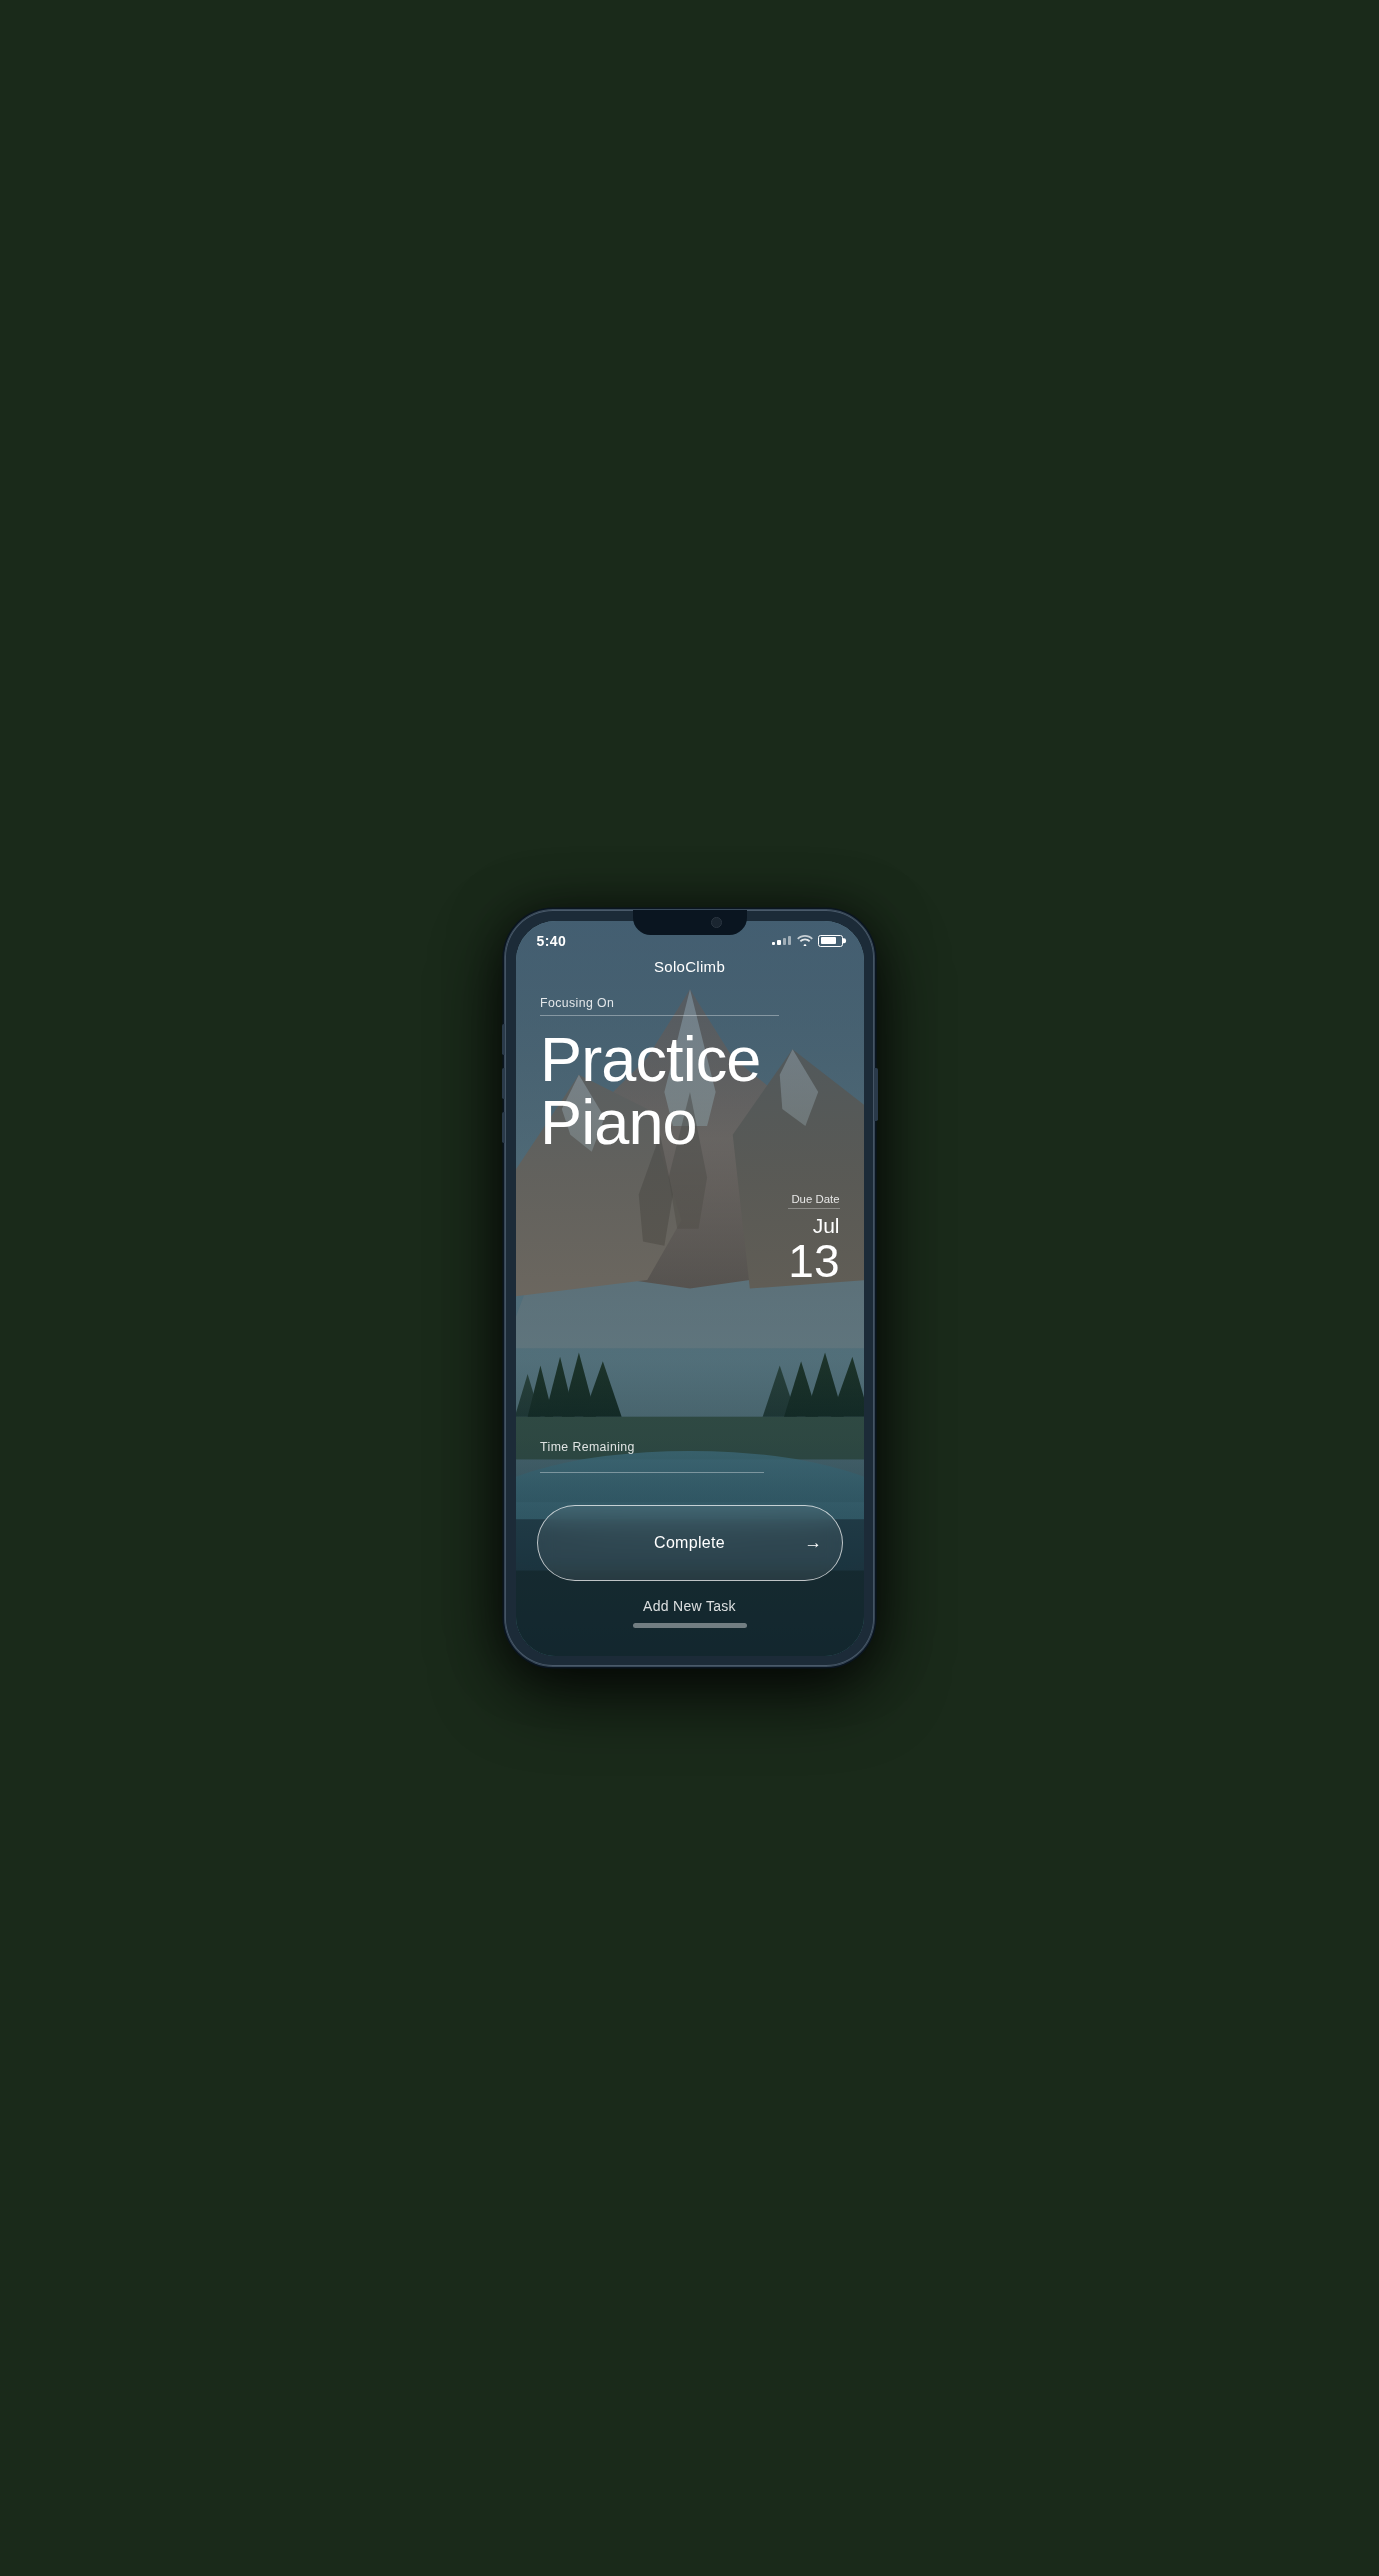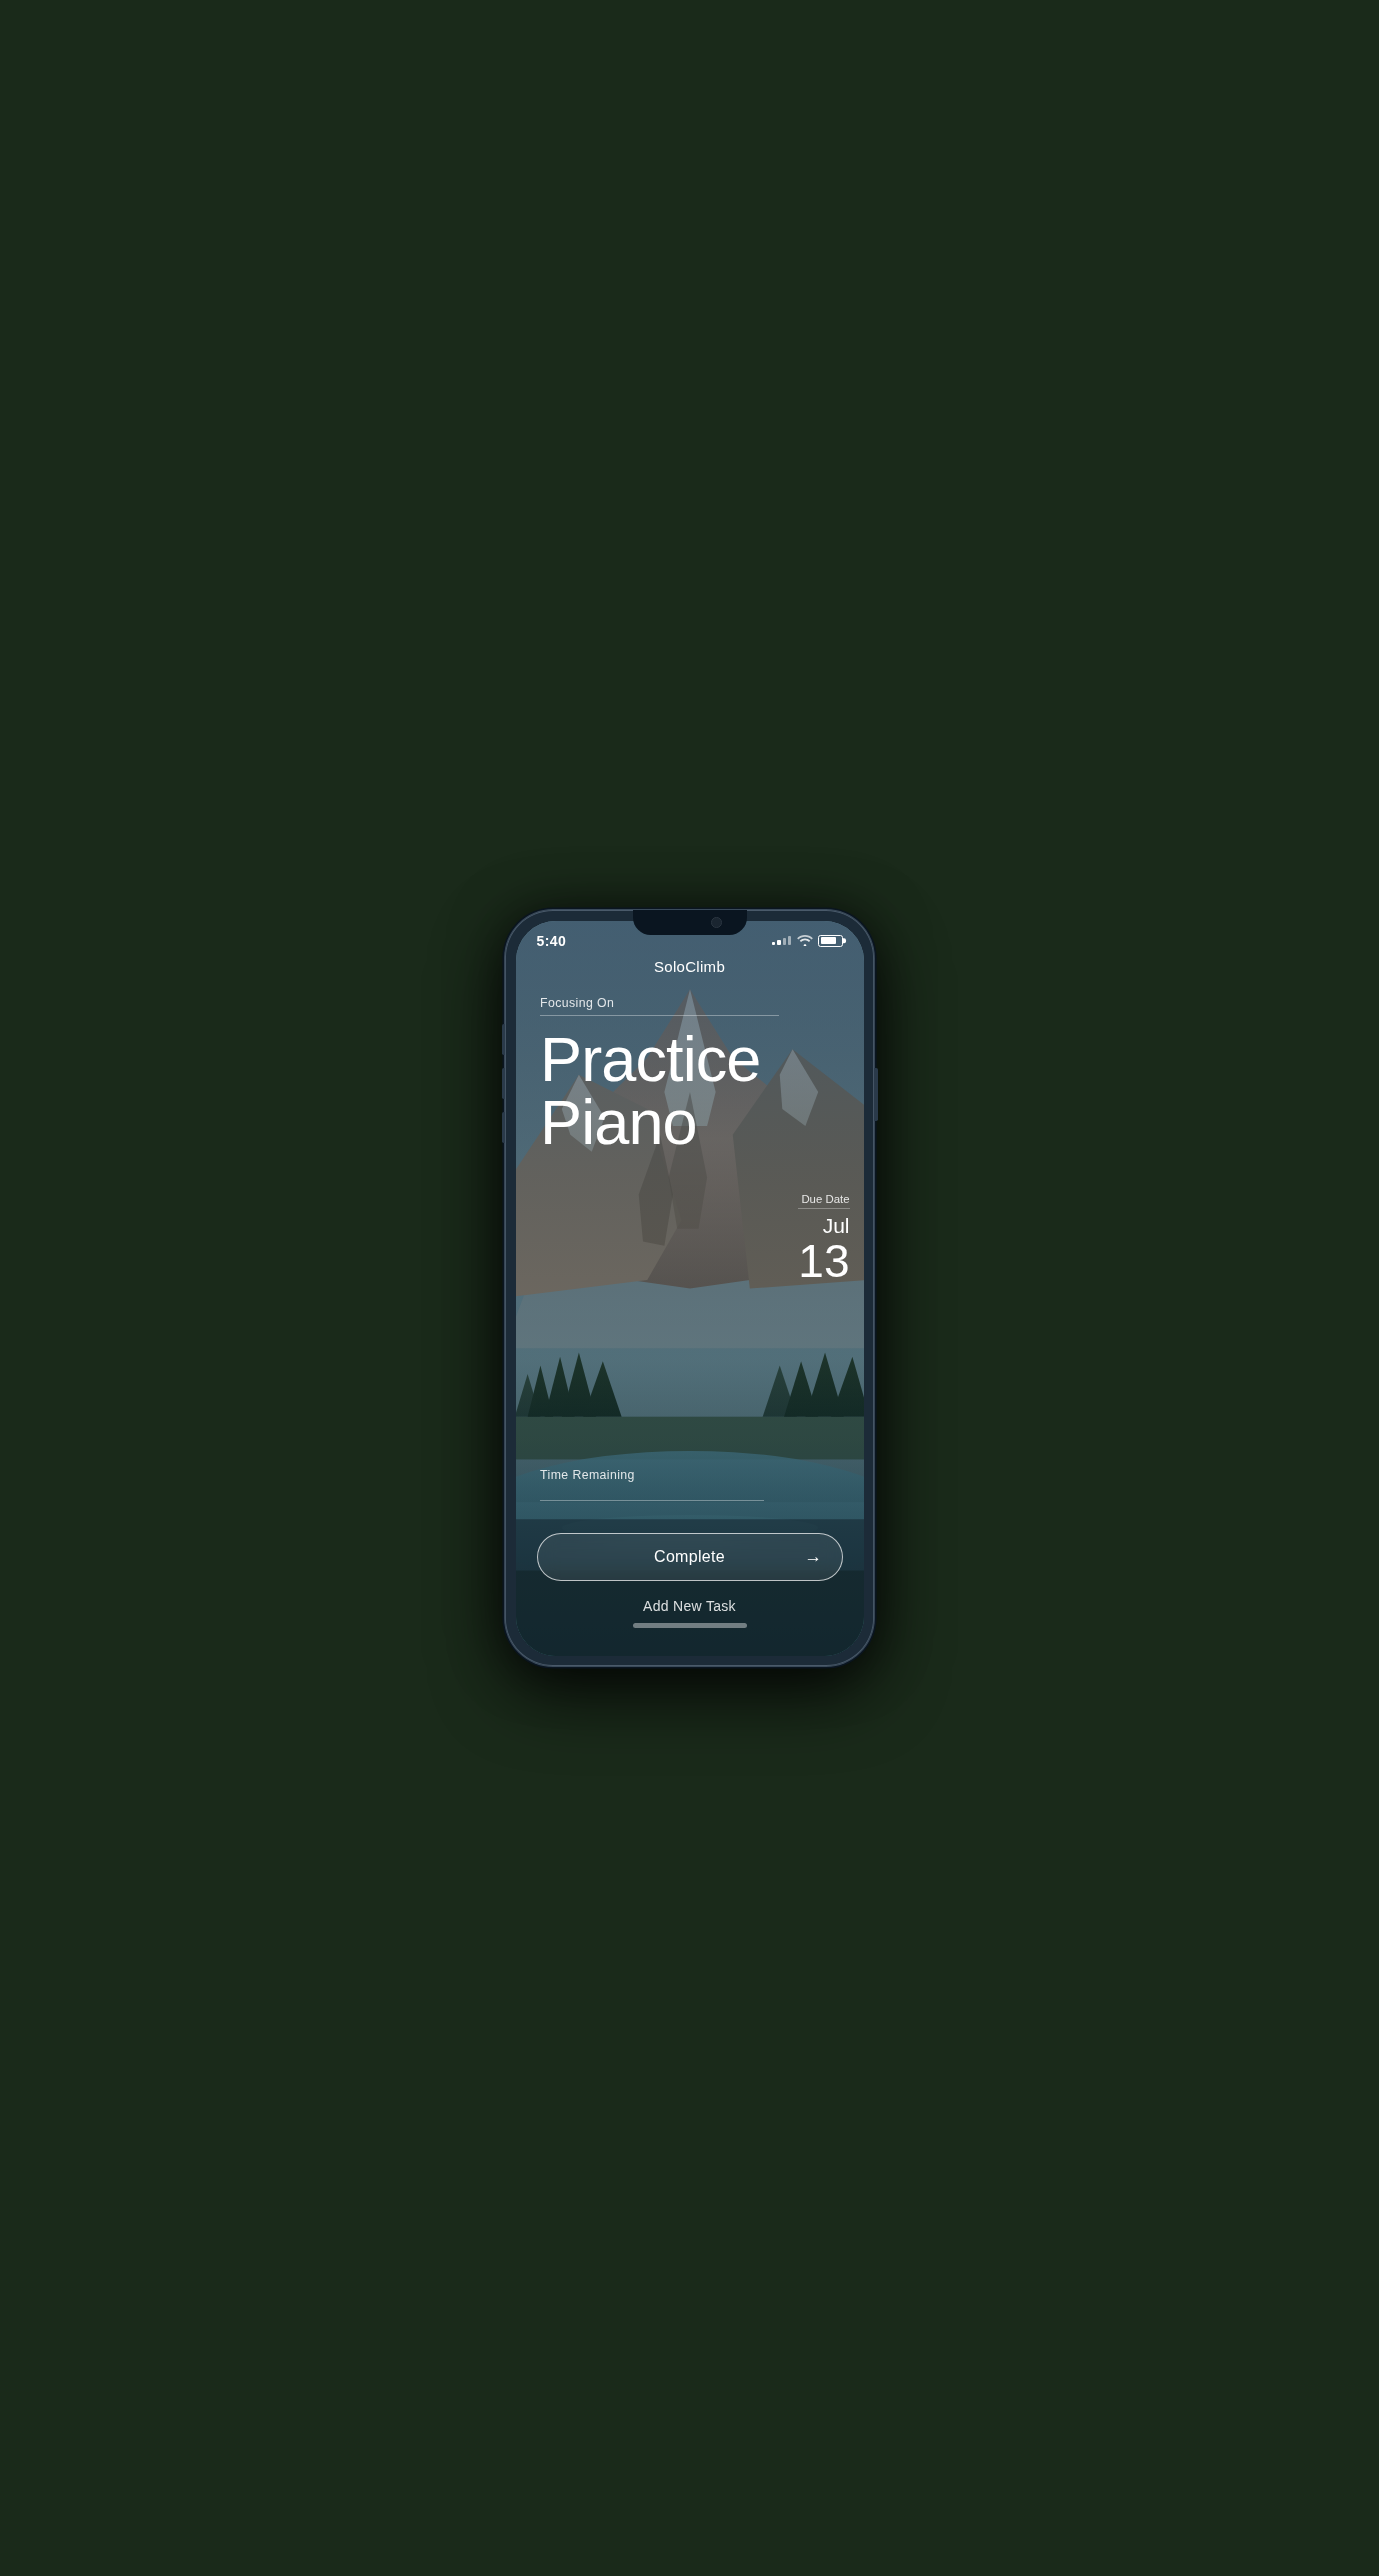--- a/index.html
+++ b/index.html
@@ -213,21 +213,21 @@
       font-size: 63px;
       font-weight: 200;
       line-height: 1.0;
       letter-spacing: -0.9px;
       margin-top: 7px;
       flex: 1;
     }
 
     .due-date-section {
       position: absolute;
-      right: 14px;
+      right: 24px;
       top: 272px;
       text-align: right;
       color: white;
     }
 
     .due-date-label {
       font-size: 11.4px;
       font-weight: 300;
       opacity: 0.85;
       border-bottom: 0.9px solid rgba(255,255,255,0.35);
@@ -277,21 +277,21 @@
     }
 
     .complete-button {
       width: 100%;
       background: rgba(255,255,255,0.08);
       border: 1.3px solid rgba(255,255,255,0.7);
       border-radius: 44px;
       color: white;
       font-size: 16px;
       font-weight: 400;
-      padding: 14px 21px;
+      padding: 28px 21px;
       display: flex;
       align-items: center;
       justify-content: center;
       gap: 10.5px;
       cursor: pointer;
       letter-spacing: 0.3px;
       backdrop-filter: blur(8.8px);
       margin-bottom: 12.3px;
       position: relative;
     }

